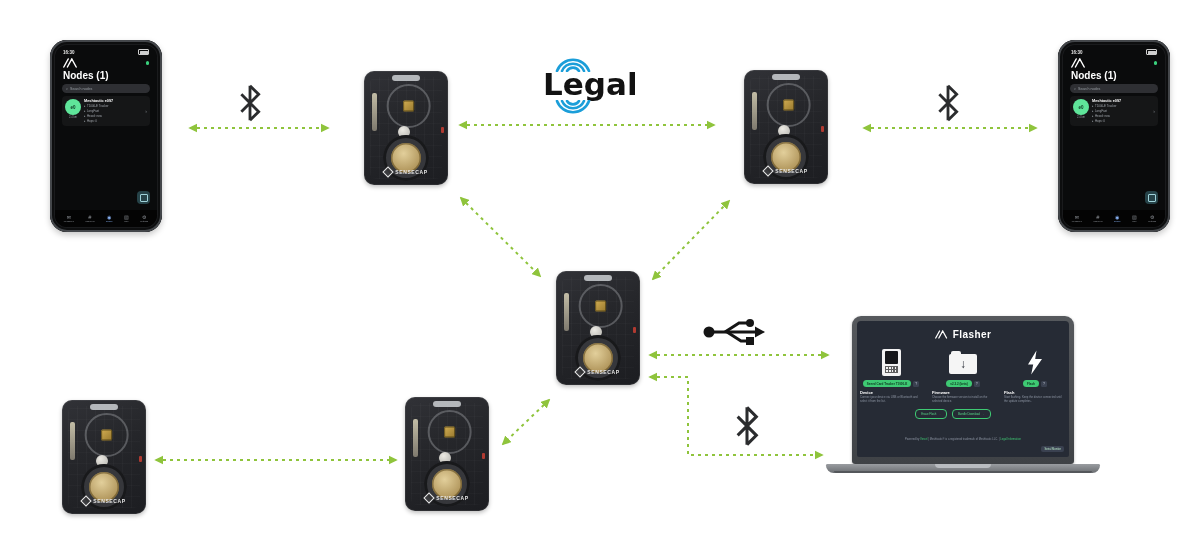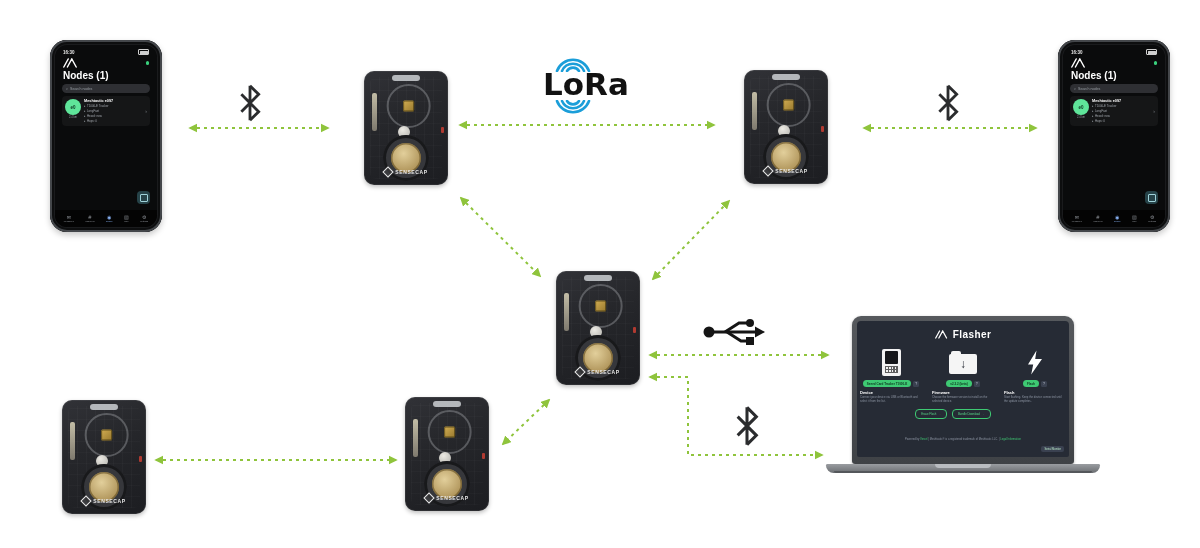--- a/index.html
+++ b/index.html
@@ -136,21 +136,21 @@
 </svg>
 
 <div class="lora">
   <svg class="arcs-top" width="44" height="16" viewBox="0 0 44 16">
     <g stroke="#1b9ed9" stroke-width="2.6" fill="none" stroke-linecap="round">
       <path d="M16 15 A 7 7 0 0 1 28 15"></path>
       <path d="M11 15 A 12 12 0 0 1 33 15"></path>
       <path d="M6 15 A 17 17 0 0 1 38 15"></path>
     </g>
   </svg>
-  <div class="lora-text">LoRa</div>
+  <div class="lora-text">Legal</div>
   <svg class="arcs-bottom" width="44" height="16" viewBox="0 0 44 16">
     <g stroke="#1b9ed9" stroke-width="2.6" fill="none" stroke-linecap="round">
       <path d="M16 15 A 7 7 0 0 1 28 15"></path>
       <path d="M11 15 A 12 12 0 0 1 33 15"></path>
       <path d="M6 15 A 17 17 0 0 1 38 15"></path>
     </g>
   </svg>
 </div>
 
 <svg class="bt-icon" style="left:237px;top:83px;" width="26" height="40" viewBox="0 0 24 36">

